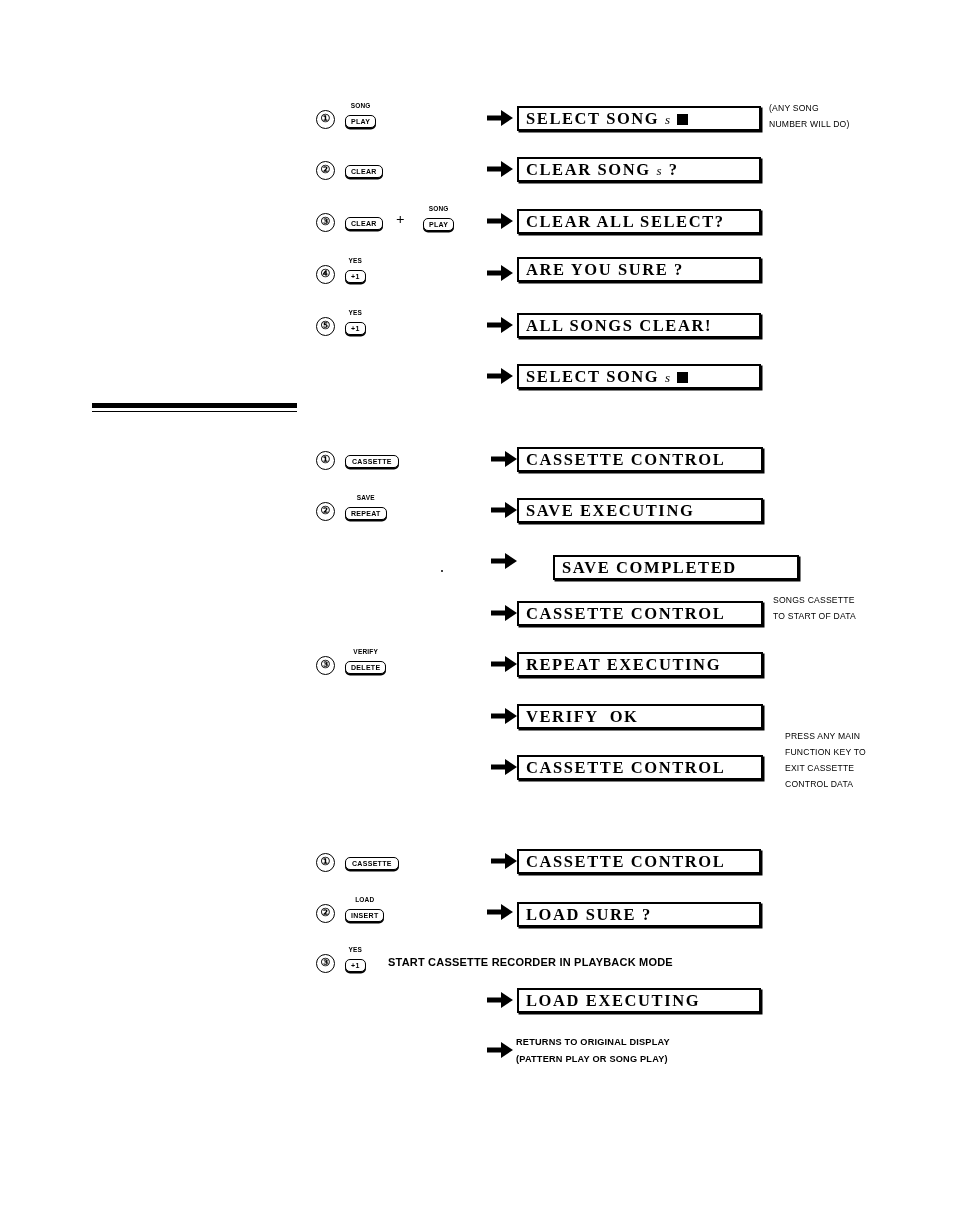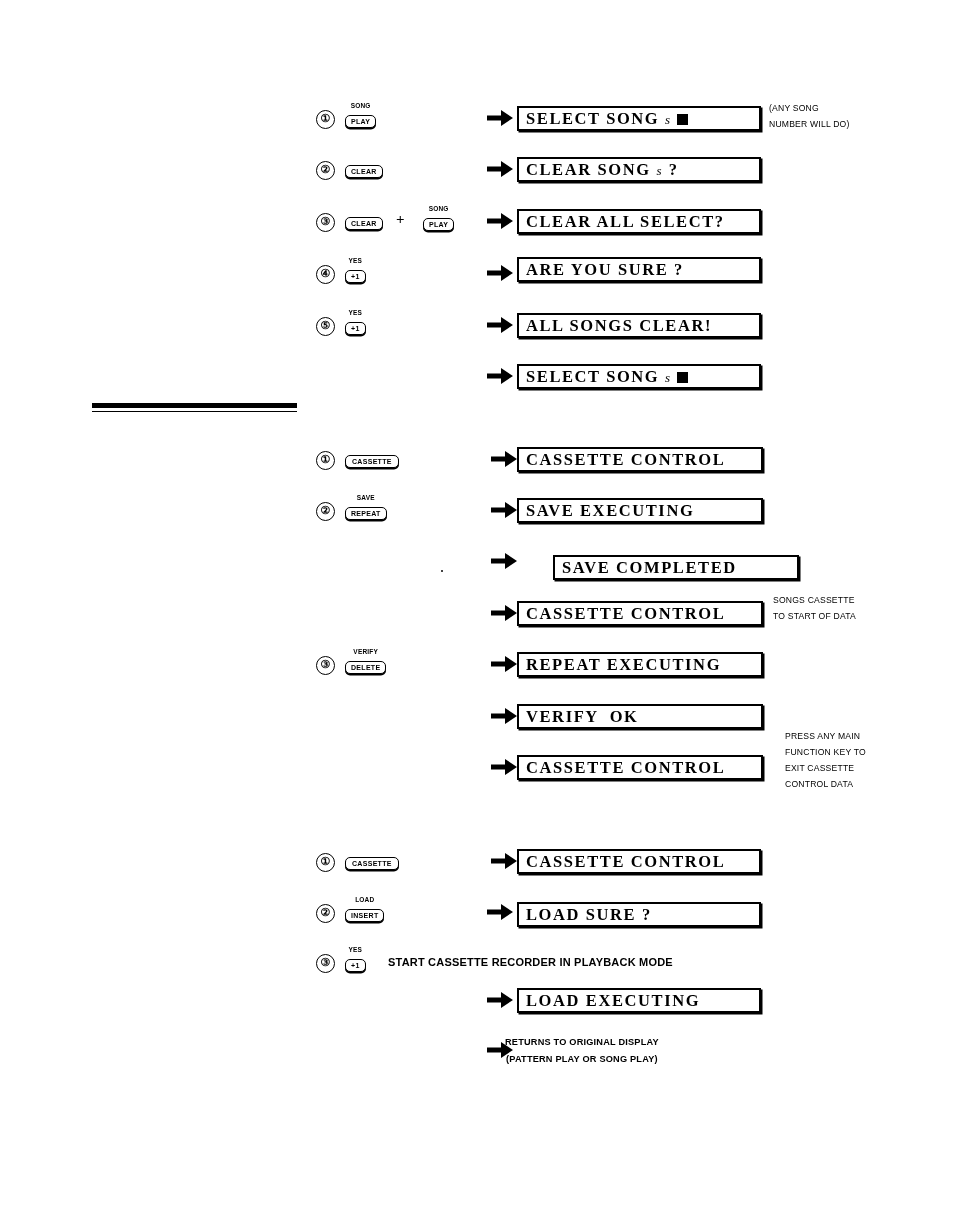--- a/index.html
+++ b/index.html
@@ -439,20 +439,20 @@
         <div class="lcd-text"><span>LOAD EXECUTING</span></div>
       </div>
     </div>
 
     <div class="row" style="top:1032px;">
       <div class="arrow" style="left:184px; top:10px;">
         <svg width="26" height="16" viewBox="0 0 26 16">
             <path d="M0 5.5 h14 V0 l12 8 -12 8 V10.5 H0 Z" fill="#000"></path>
           </svg>
       </div>
-      <div class="tail-note" style="left:202px; top:2px;text-align:center;">
+      <div class="tail-note" style="left:213px; top:2px;">
         <div>RETURNS TO ORIGINAL DISPLAY</div>
         <div>(PATTERN PLAY OR SONG PLAY)</div>
       </div>
     </div>
 
   </div>
 </div>
 
 </body></html>

